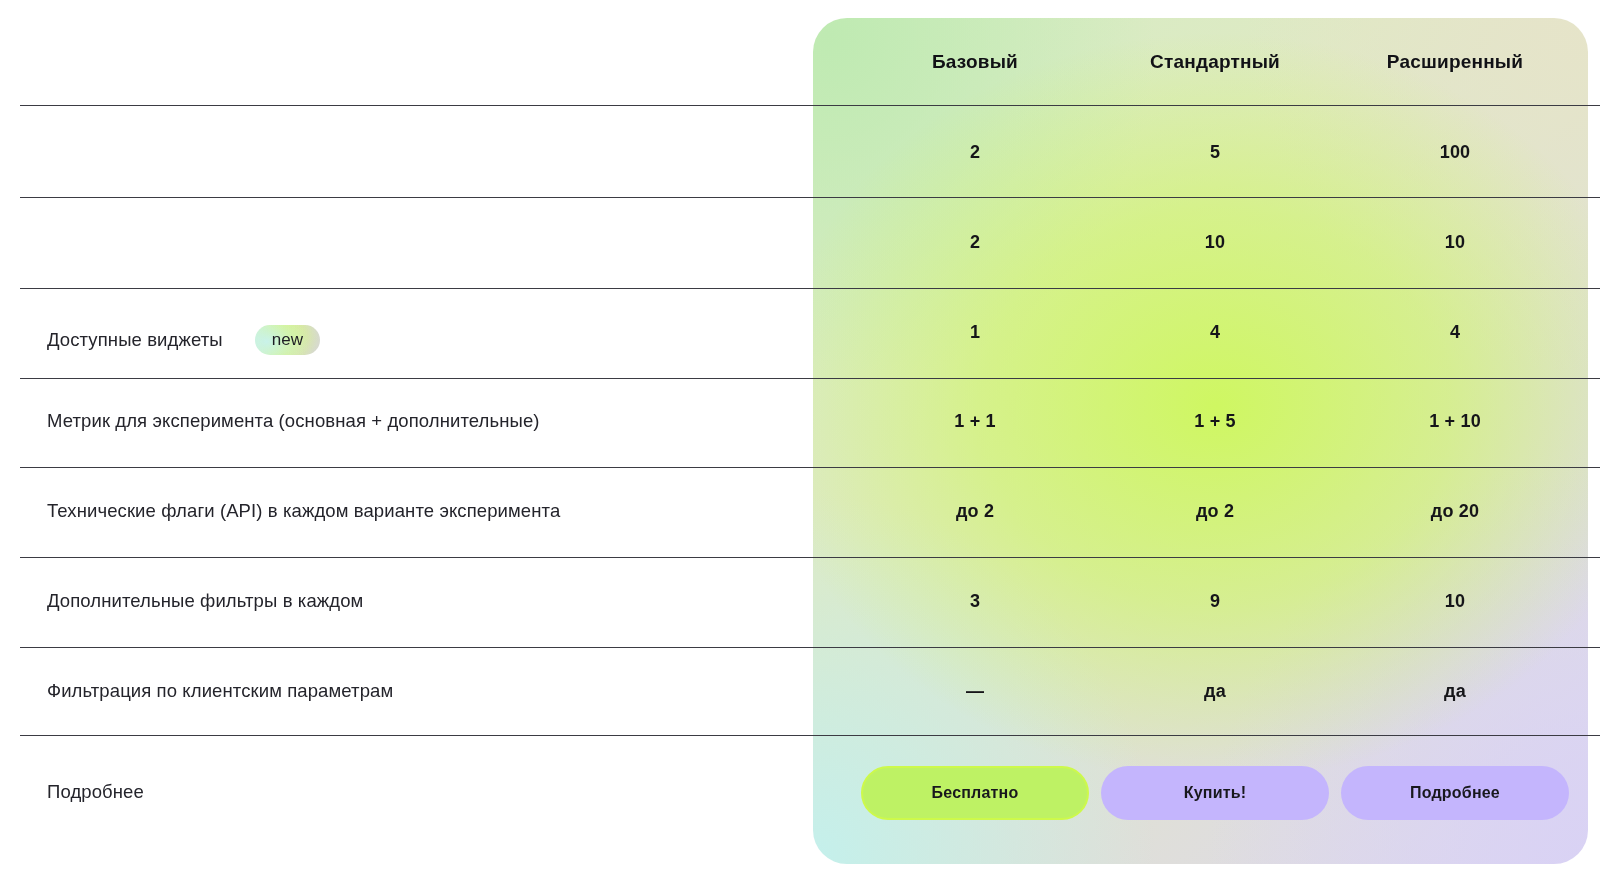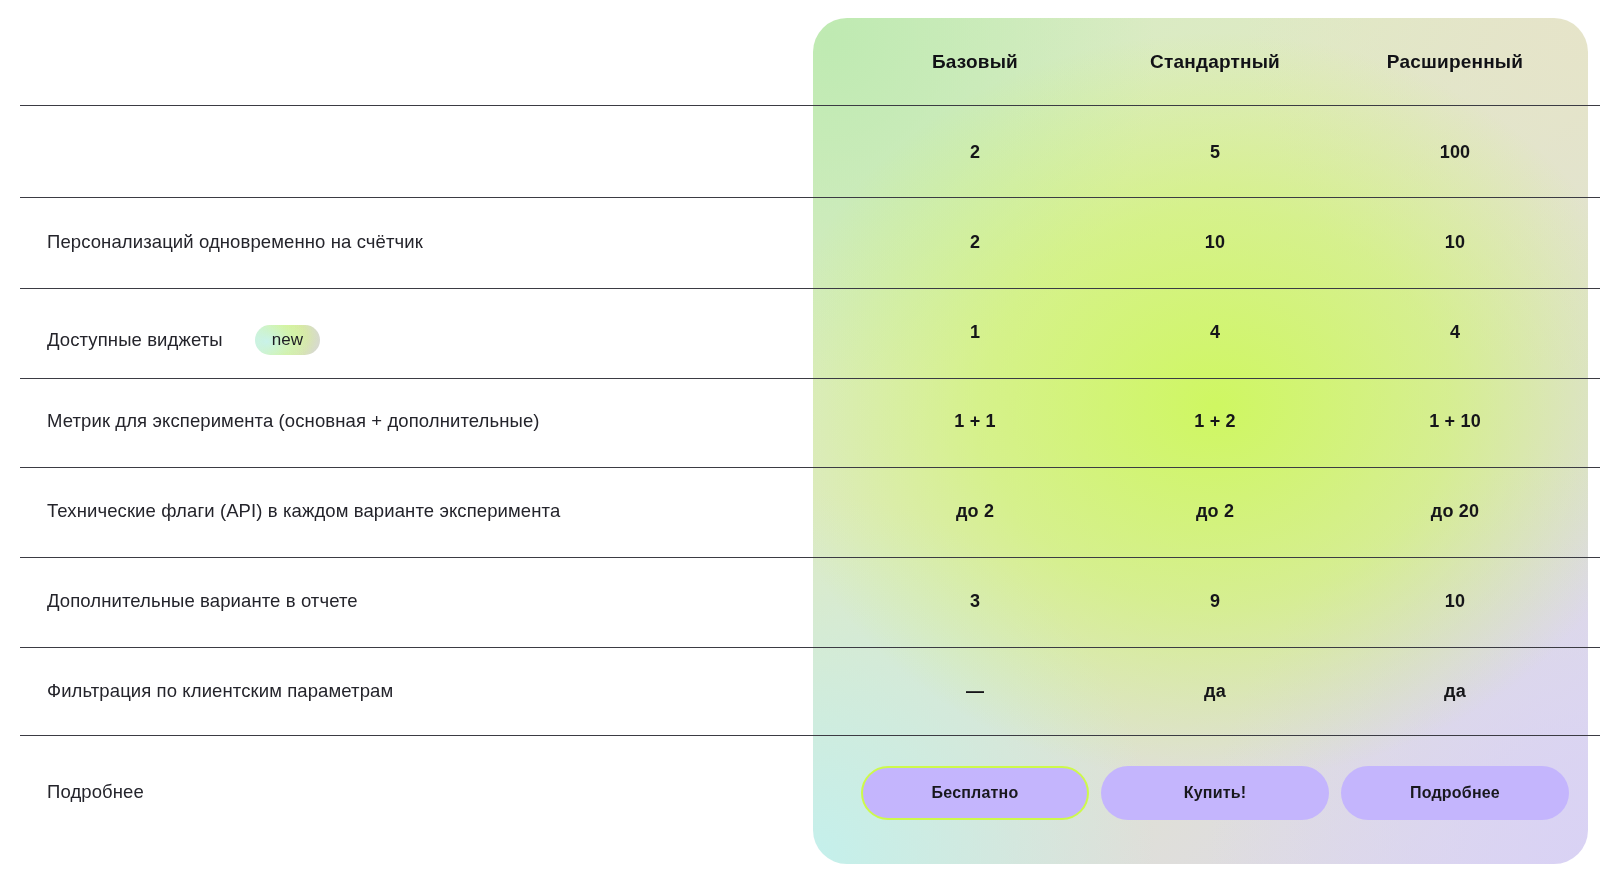--- a/index.html
+++ b/index.html
@@ -88,21 +88,21 @@
     border: none;
     font-family: "Liberation Sans", sans-serif;
     font-size: 16px;
     font-weight: 700;
     letter-spacing: 0.2px;
     color: #18181d;
     cursor: pointer;
     display: flex; align-items: center; justify-content: center;
     white-space: nowrap;
   }
-  .cta.free  { background: #c4b5fd; border: 2px solid #cdf94b; }
+  .cta.free  { background: #bef264; border: 2px solid #cdf94b; }
   .cta.lime  { background: #c4b5fd; }
 </style>
 </head>
 <body>
 
 <div id="root">
 
   <div id="plans-panel"></div>
 
   <div id="table">
@@ -113,47 +113,44 @@
       <div class="rowline" style="top: 197px;"></div>
       <div class="rowline" style="top: 288px;"></div>
       <div class="rowline" style="top: 378px;"></div>
       <div class="rowline" style="top: 467px;"></div>
       <div class="rowline" style="top: 557px;"></div>
       <div class="rowline" style="top: 647px;"></div>
       <div class="rowline" style="top: 735px;"></div>
       <div class="cell-value" style="left: 955px; top: 142px;">2</div>
       <div class="cell-value" style="left: 1195px; top: 142px;">5</div>
       <div class="cell-value" style="left: 1435px; top: 142px;">100</div>
-      <div class="feature-label" style="top: 231px;">
-        <span>Персонализаций одновременно на счётчик</span>
-      </div>
       <div class="cell-value" style="left: 955px; top: 232px;">2</div>
       <div class="cell-value" style="left: 1195px; top: 232px;">10</div>
       <div class="cell-value" style="left: 1435px; top: 232px;">10</div>
       <div class="feature-label" style="top: 325px; gap: 32px;">
         <span>Доступные виджеты</span>
         <span class="badge-new">new</span>
       </div>
       <div class="cell-value" style="left: 955px; top: 322px;">1</div>
       <div class="cell-value" style="left: 1195px; top: 322px;">4</div>
       <div class="cell-value" style="left: 1435px; top: 322px;">4</div>
       <div class="feature-label" style="top: 410px;">
         <span>Метрик для эксперимента (основная + дополнительные)</span>
       </div>
       <div class="cell-value" style="left: 955px; top: 411px;">1 + 1</div>
-      <div class="cell-value" style="left: 1195px; top: 411px;">1 + 2</div>
+      <div class="cell-value" style="left: 1195px; top: 411px;">1 + 5</div>
       <div class="cell-value" style="left: 1435px; top: 411px;">1 + 10</div>
       <div class="feature-label" style="top: 500px; justify-content: center;">
         <span>Технические флаги (API) в каждом варианте эксперимента</span>
       </div>
       <div class="cell-value" style="left: 955px; top: 501px;">до 2</div>
       <div class="cell-value" style="left: 1195px; top: 501px;">до 2</div>
       <div class="cell-value" style="left: 1435px; top: 501px;">до 20</div>
       <div class="feature-label" style="top: 590px;">
-        <span>Дополнительные варианте в отчете</span>
+        <span>Дополнительные фильтры в каждом</span>
       </div>
       <div class="cell-value" style="left: 955px; top: 591px;">3</div>
       <div class="cell-value" style="left: 1195px; top: 591px;">9</div>
       <div class="cell-value" style="left: 1435px; top: 591px;">10</div>
       <div class="feature-label" style="top: 680px;">
         <span>Фильтрация по клиентским параметрам</span>
       </div>
       <div class="cell-value" style="left: 955px; top: 681px;">—</div>
       <div class="cell-value" style="left: 1195px; top: 681px;">да</div>
       <div class="cell-value" style="left: 1435px; top: 681px;">да</div>

